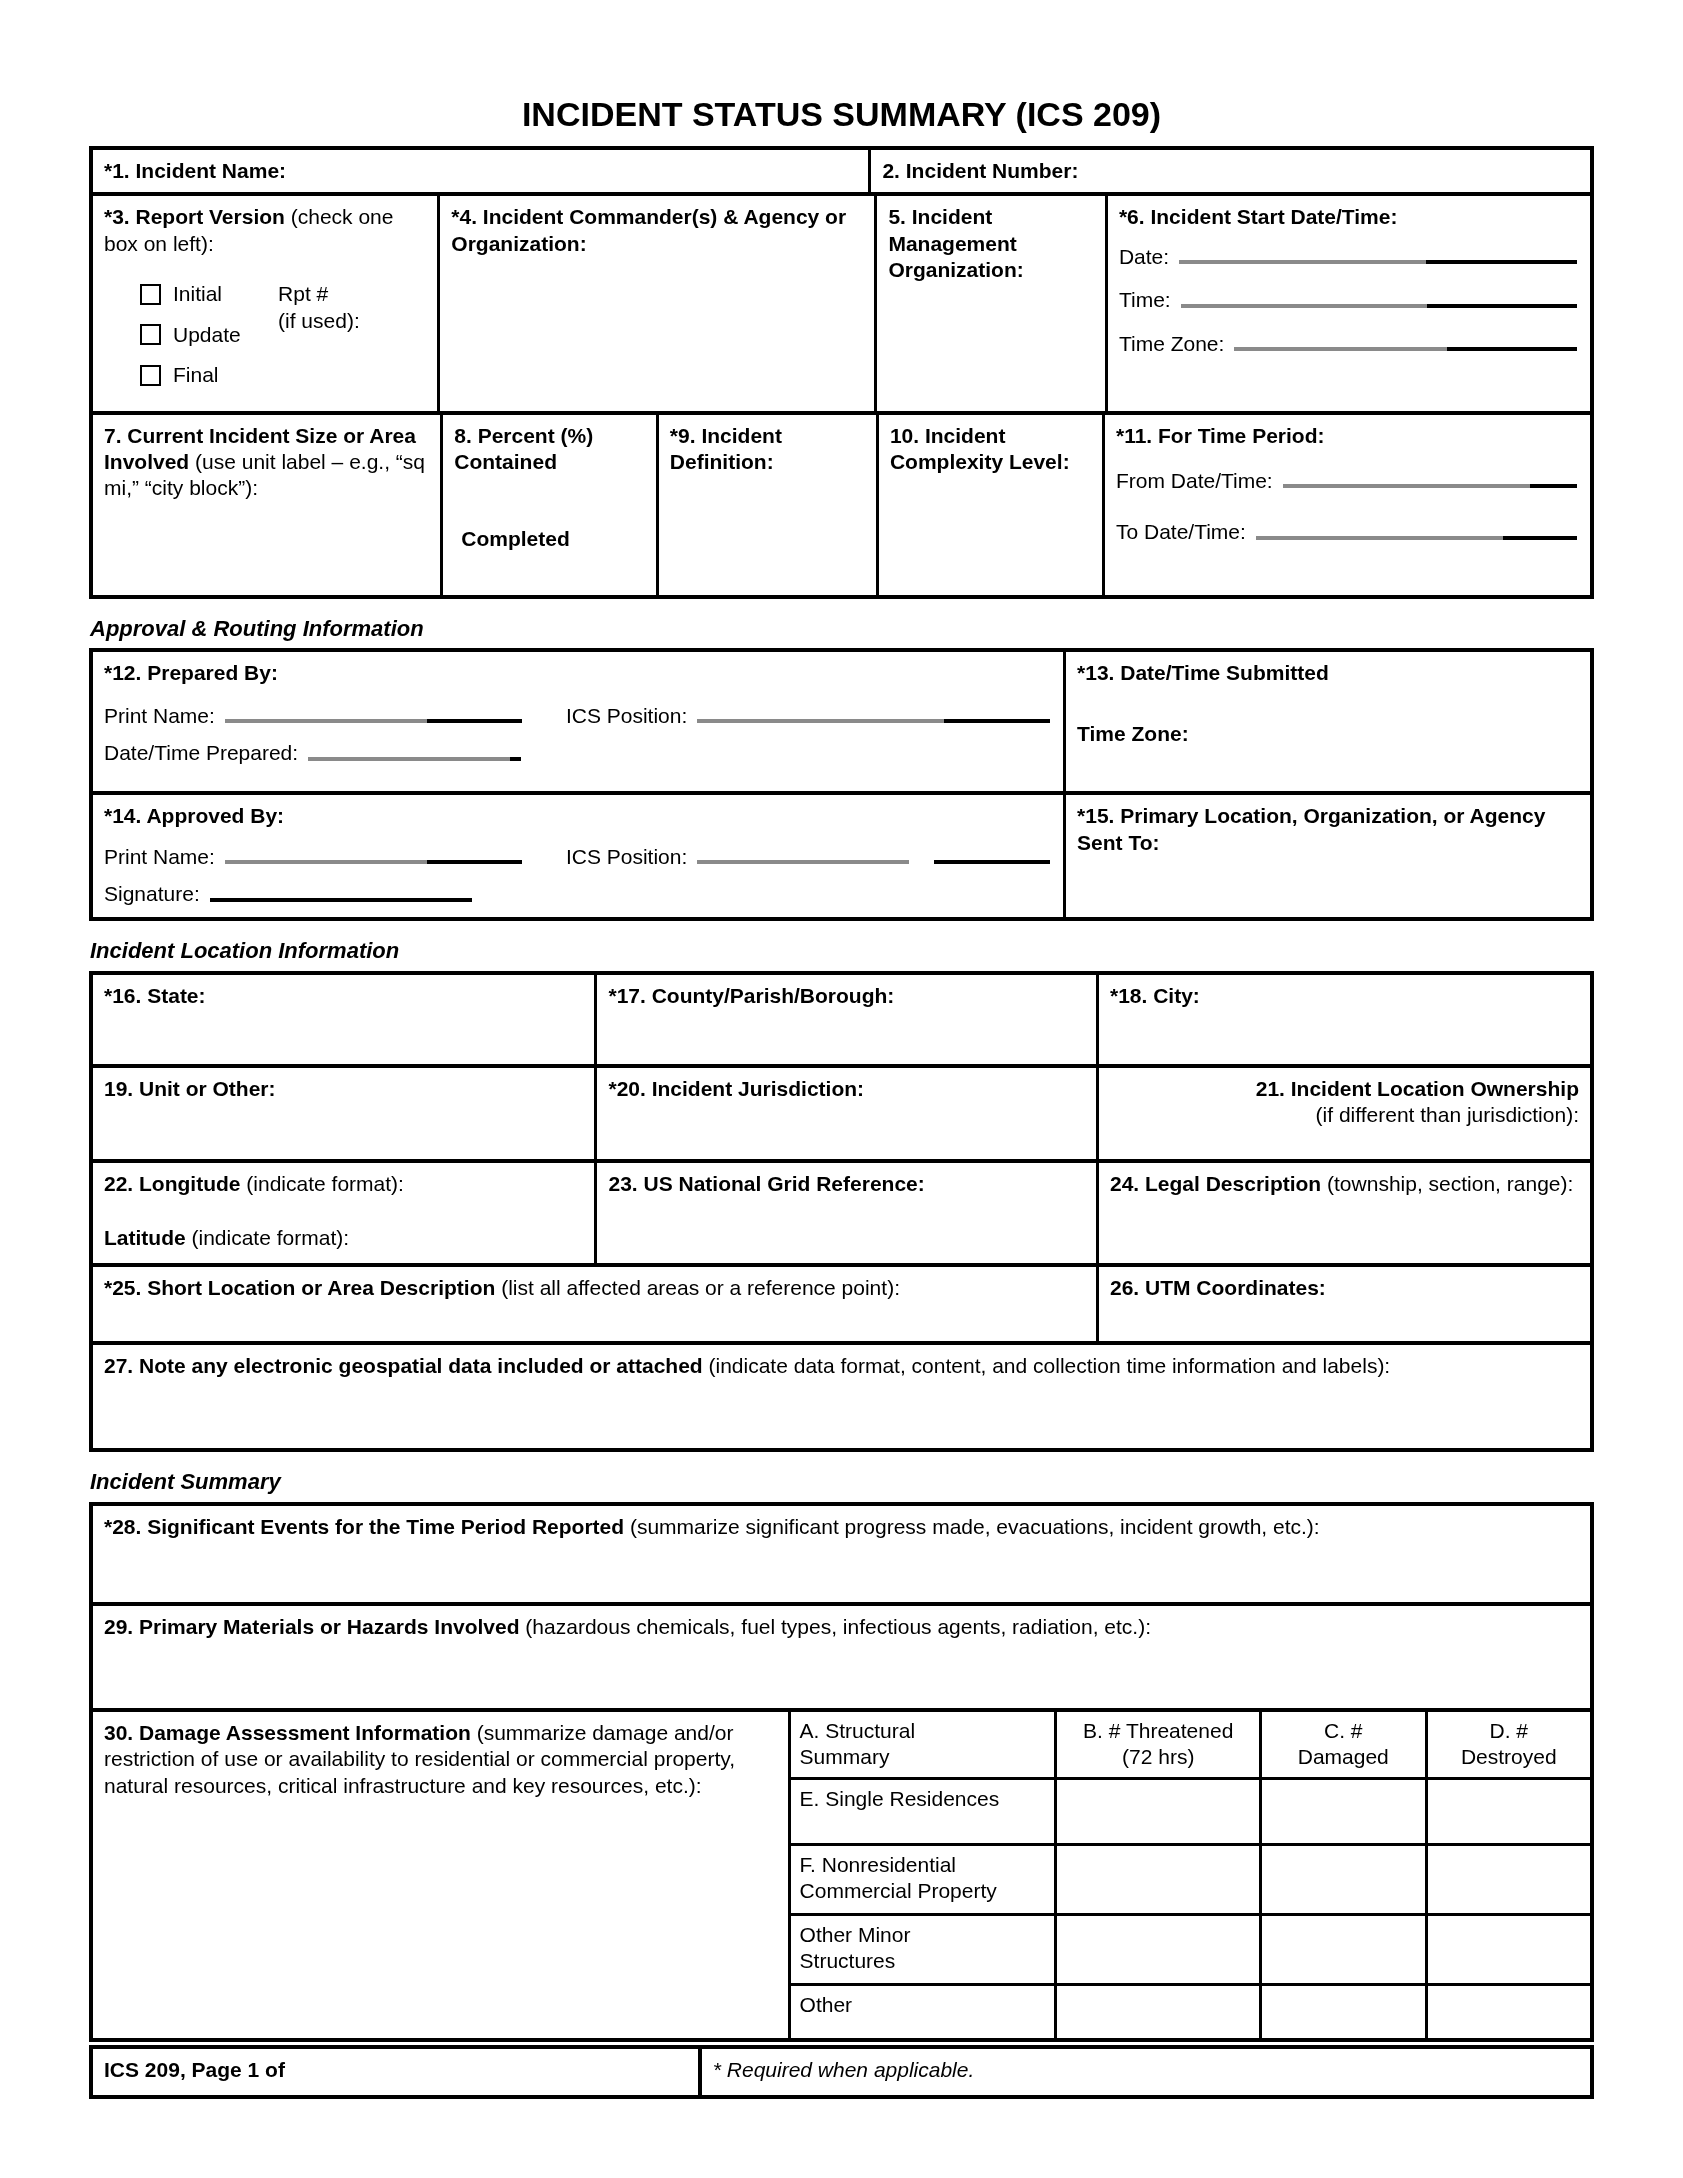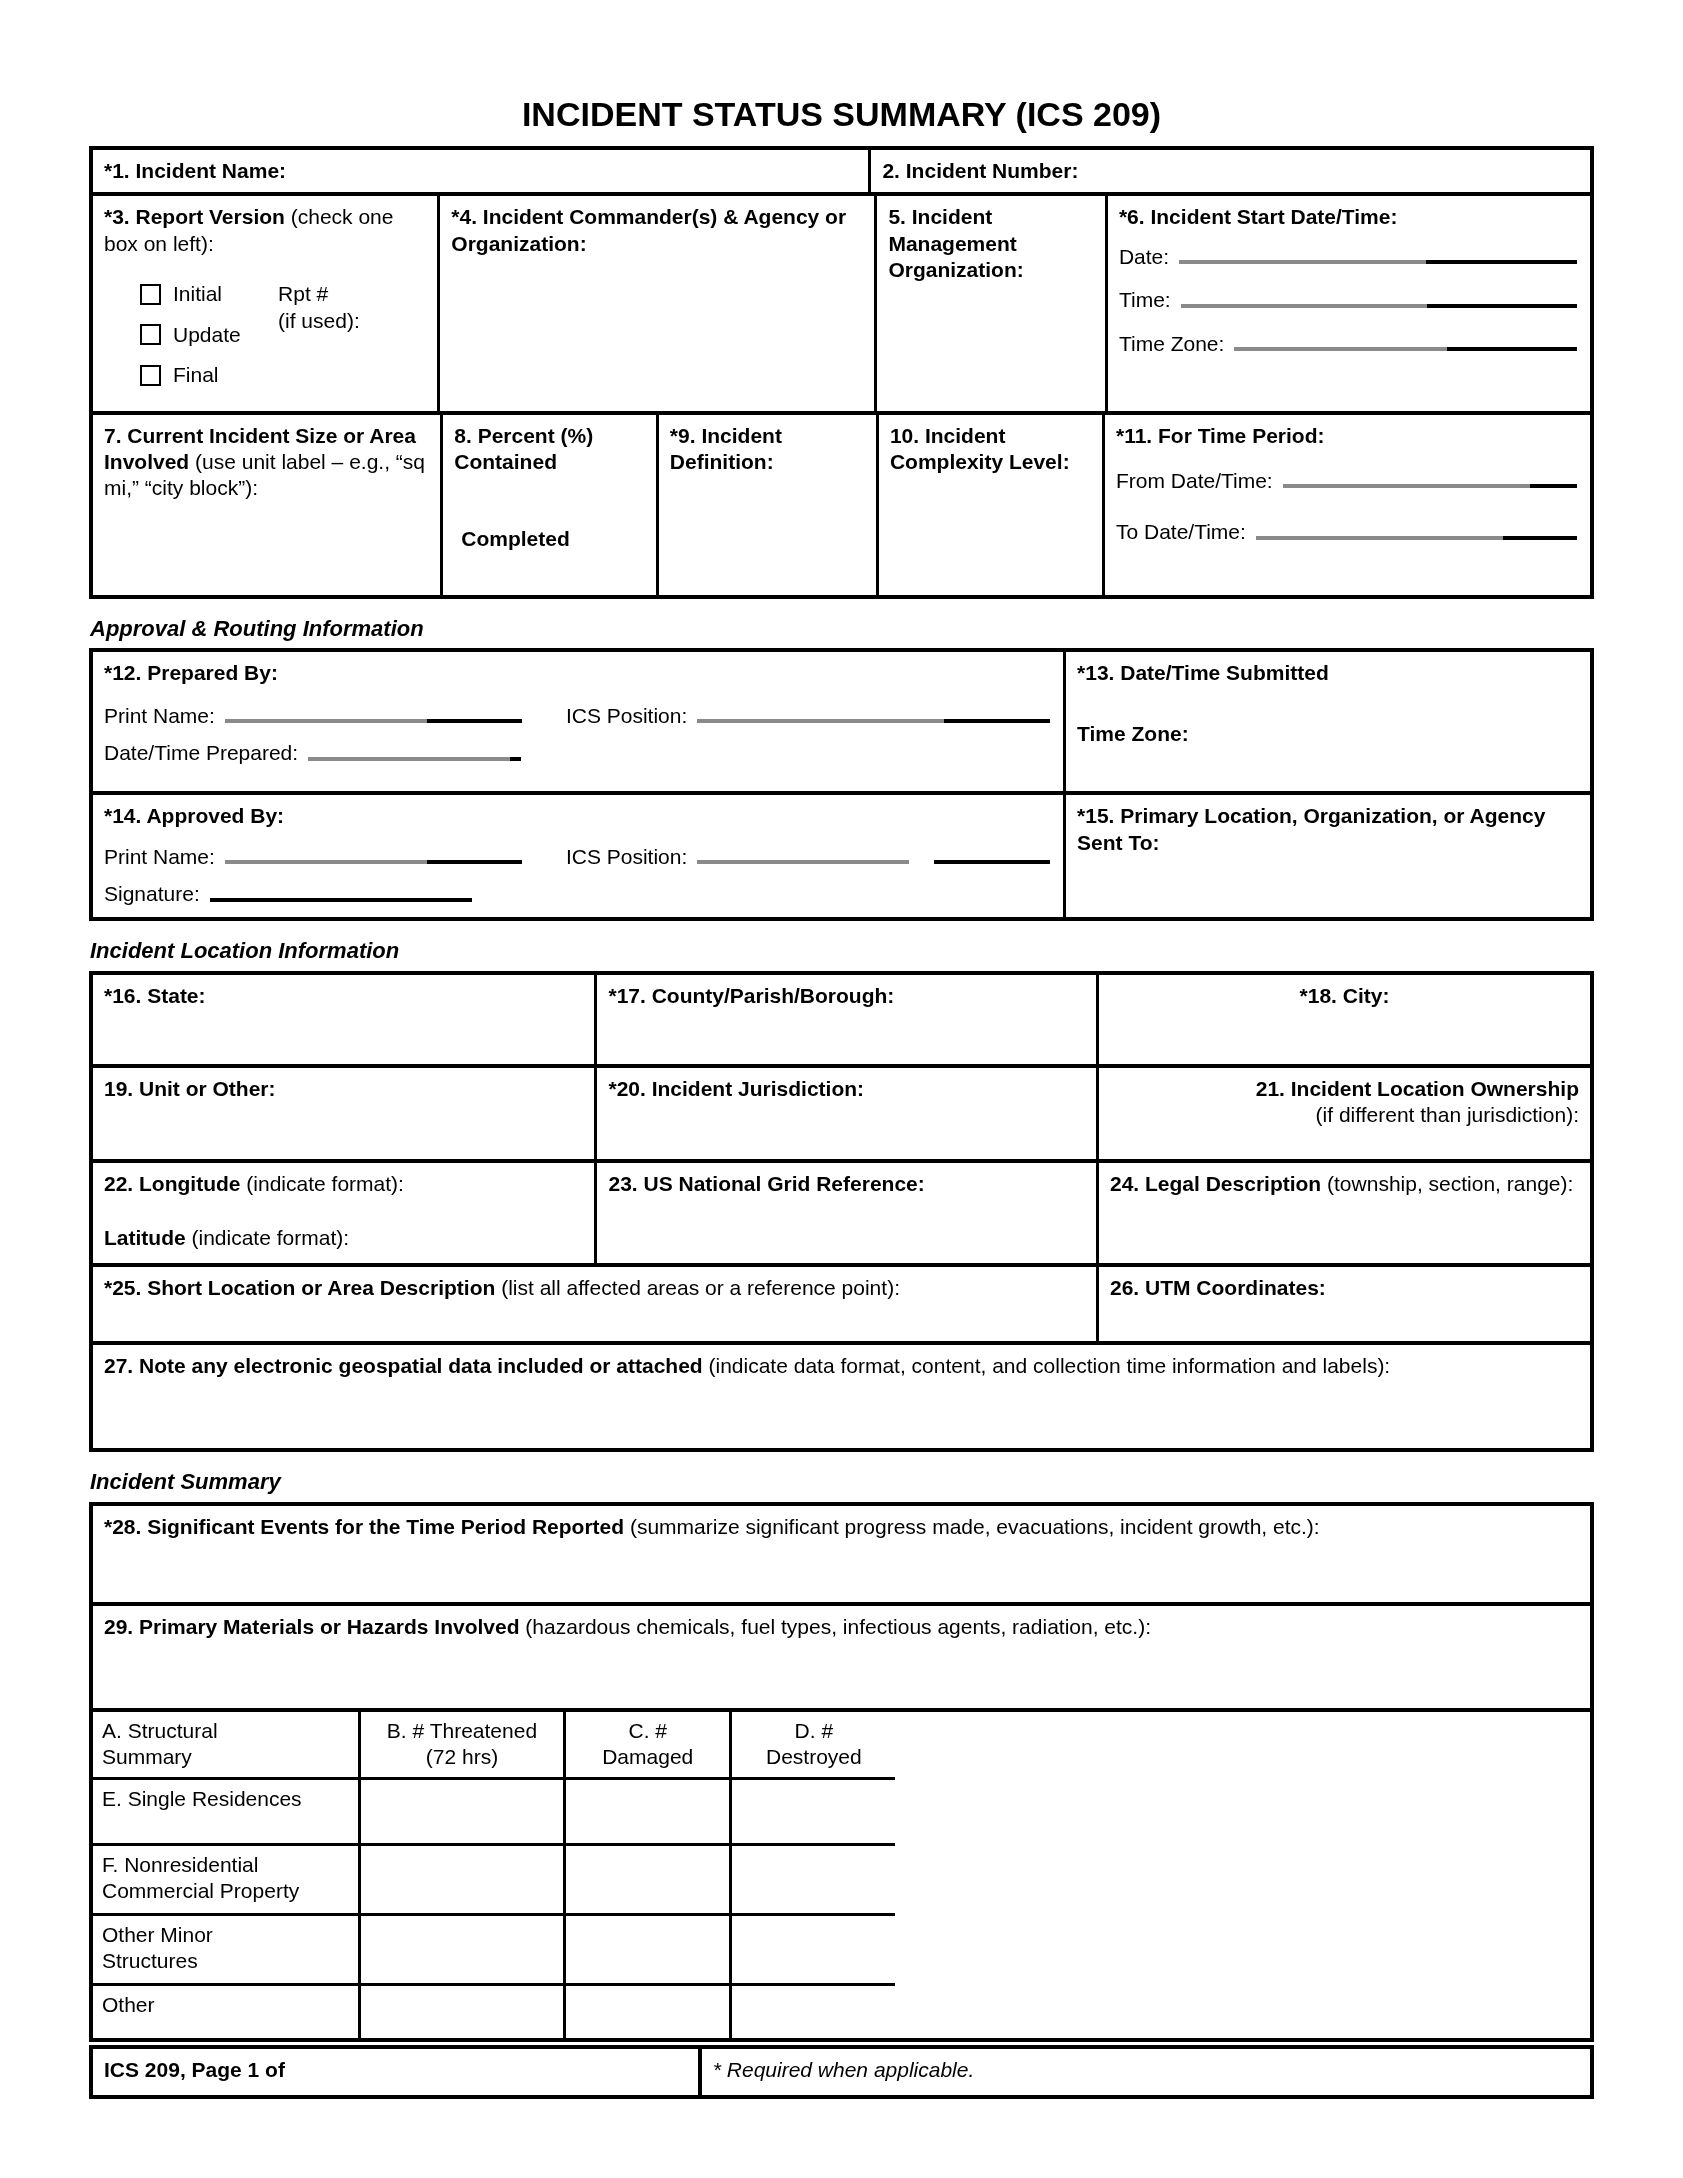--- a/index.html
+++ b/index.html
@@ -187,21 +187,21 @@
   <div class="sect">Incident Location Information</div>
 
   <div class="tbl">
     <div class="trow" style="min-height:89px;">
       <div class="cell" style="width:33.5%;">
         <span class="b">*16. State:</span>
       </div>
       <div class="cell" style="width:33.5%;">
         <span class="b">*17. County/Parish/Borough:</span>
       </div>
-      <div class="cell" style="width:33%;text-align:center;">
+      <div class="cell" style="width:33%;">
         <span class="b">*18. City:</span>
       </div>
     </div>
     <div class="trow" style="min-height:91px;">
       <div class="cell" style="width:33.5%;">
         <span class="b">19. Unit or Other:</span>
       </div>
       <div class="cell" style="width:33.5%;">
         <span class="b">*20. Incident Jurisdiction:</span>
       </div>
@@ -248,20 +248,23 @@
       <div class="cell" style="width:100%;">
         <span class="b">*28. Significant Events for the Time Period Reported</span><span class="r"> (summarize significant progress made, evacuations, incident growth, etc.):</span>
       </div>
     </div>
     <div class="trow" style="min-height:102px;">
       <div class="cell" style="width:100%;">
         <span class="b">29. Primary Materials or Hazards Involved</span><span class="r"> (hazardous chemicals, fuel types, infectious agents, radiation, etc.):</span>
       </div>
     </div>
     <div class="trow" style="min-height:326px;">
+      <div class="cell" style="width:46.4%;">
+        <span class="b">30. Damage Assessment Information</span><span class="r"> (summarize damage and/or restriction of use or availability to residential or commercial property, natural resources, critical infrastructure and key resources, etc.):</span>
+      </div>
       <div class="cell nopad" style="width:53.6%;">
         <div class="dmg">
           <div class="dmg-row" style="min-height:61px;">
             <div class="dmg-cell dc1 pre">A. Structural
 Summary</div>
             <div class="dmg-cell dc2 pre">B. # Threatened
 (72 hrs)</div>
             <div class="dmg-cell dc3 pre">C. #
 Damaged</div>
             <div class="dmg-cell dc4 pre">D. #

